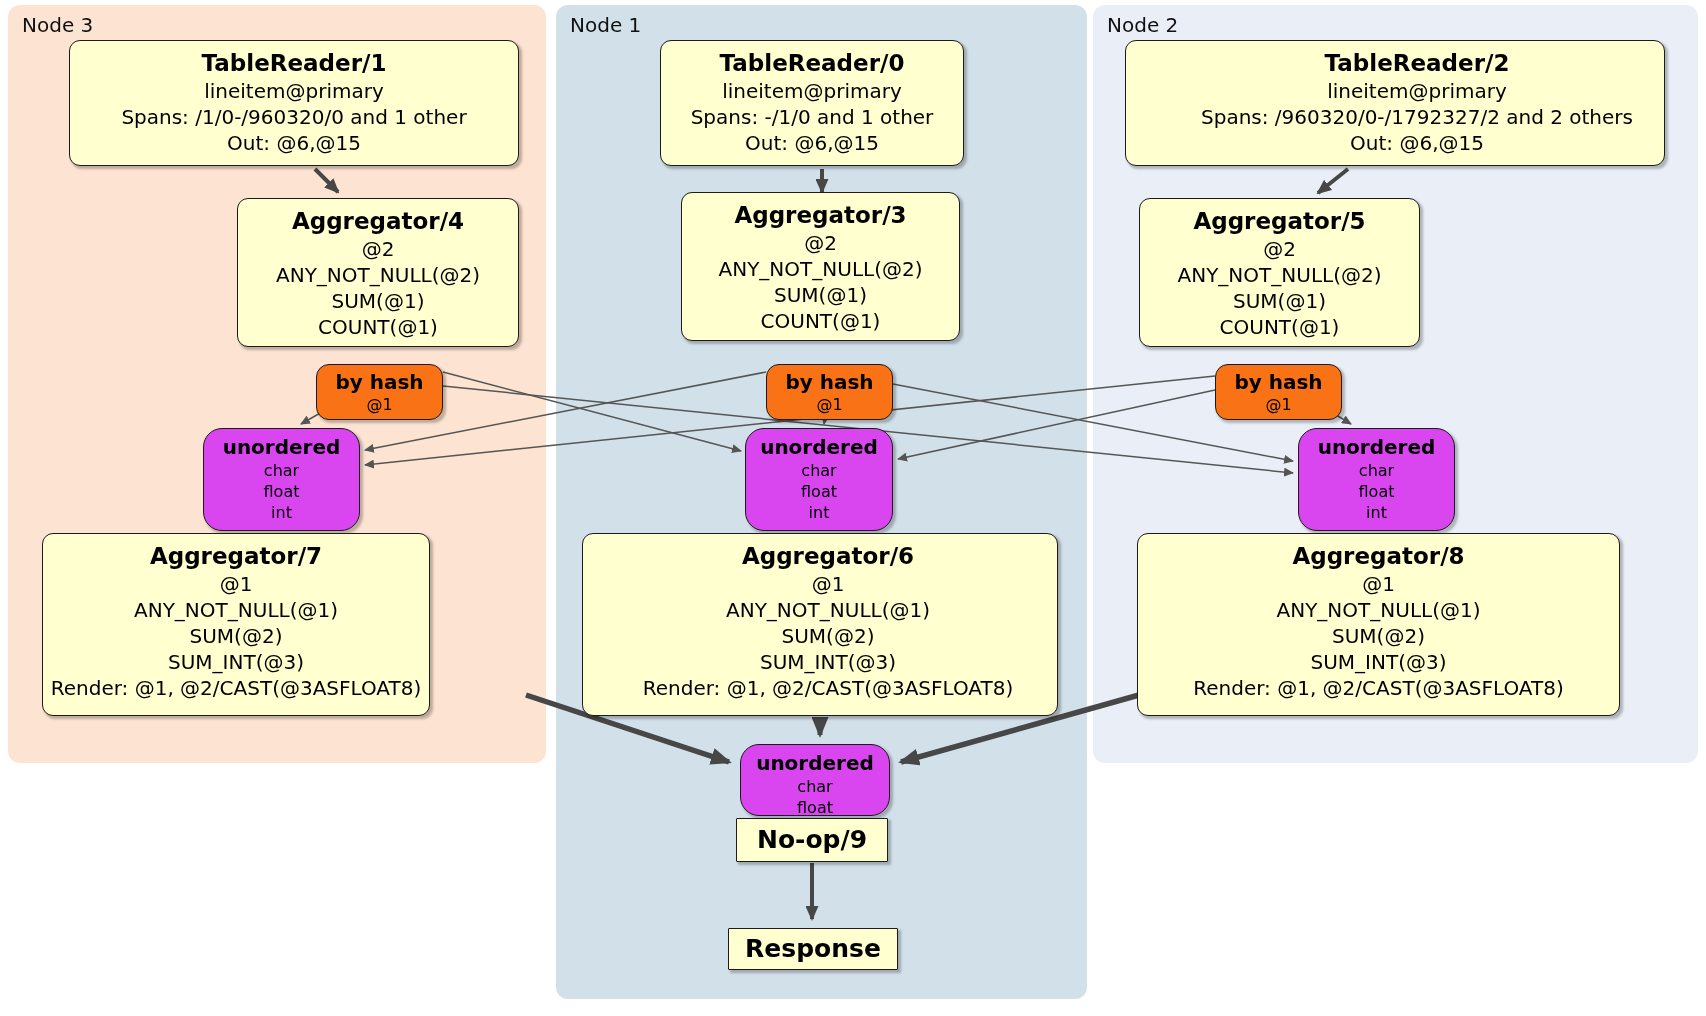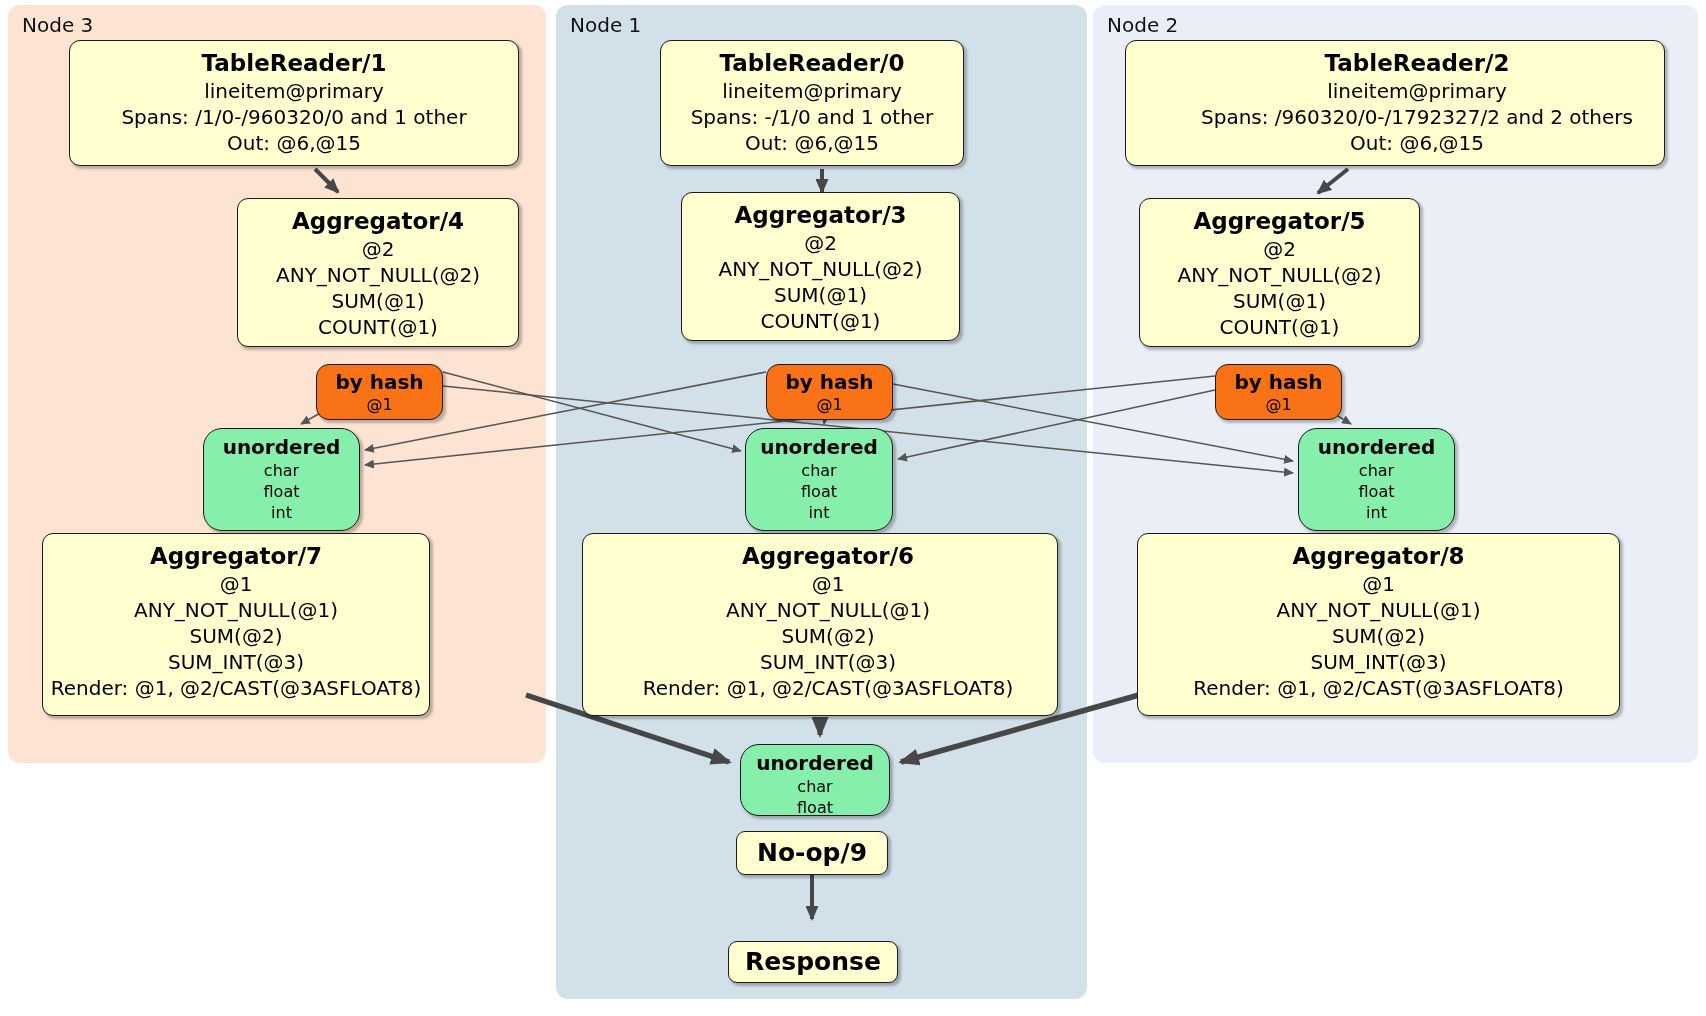--- a/index.html
+++ b/index.html
@@ -11,26 +11,26 @@
   .region-label{position:absolute;top:8px;left:14px;font-size:20px;color:#111;white-space:nowrap;text-align:right;}
   .edges{position:absolute;left:0;top:0;z-index:1;pointer-events:none;}
   .box{
     position:absolute;box-sizing:border-box;z-index:2;text-align:center;
     border:1.7px solid #1b1b1b;box-shadow:2.5px 2.5px 2.5px rgba(0,0,0,0.25);
     white-space:nowrap;
   }
   .op{background:#ffffcf;border-radius:11px;padding-top:7px;}
   .op-title{font-weight:bold;font-size:23px;line-height:30px;}
   .op-line{font-size:20px;line-height:26px;}
-  .op-single{background:#ffffcf;border-radius:9px;display:flex;align-items:center;justify-content:center;margin-top:13px;}
+  .op-single{background:#ffffcf;border-radius:1px;display:flex;align-items:center;justify-content:center;}
   .op-single .op-title{font-size:25px;line-height:26px;}
   .router{background:#f97316;border-radius:13px;padding-top:4px;z-index:3;margin-top:24px;}
   .router-title{font-weight:bold;font-size:20px;line-height:26px;}
   .router-key{font-size:16px;line-height:20px;}
-  .sync{background:#86efac;border-radius:19px;padding-top:5px;}
+  .sync{background:#d946ef;border-radius:19px;padding-top:5px;}
   .sync-title{font-weight:bold;font-size:20px;line-height:26px;}
   .sync-col{font-size:16px;line-height:21px;}
 </style>
 </head>
 <body>
 
 <div class="canvas">
 
   <div class="region" style="left:8px;top:5px;width:538px;height:758px;background:#fce3d2;">
     <div class="region-label">Node 3</div>

